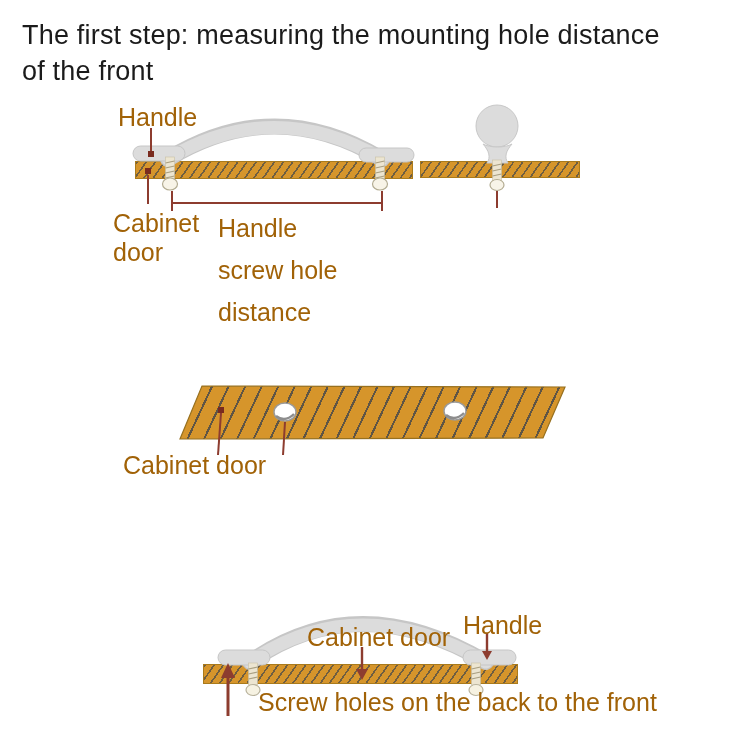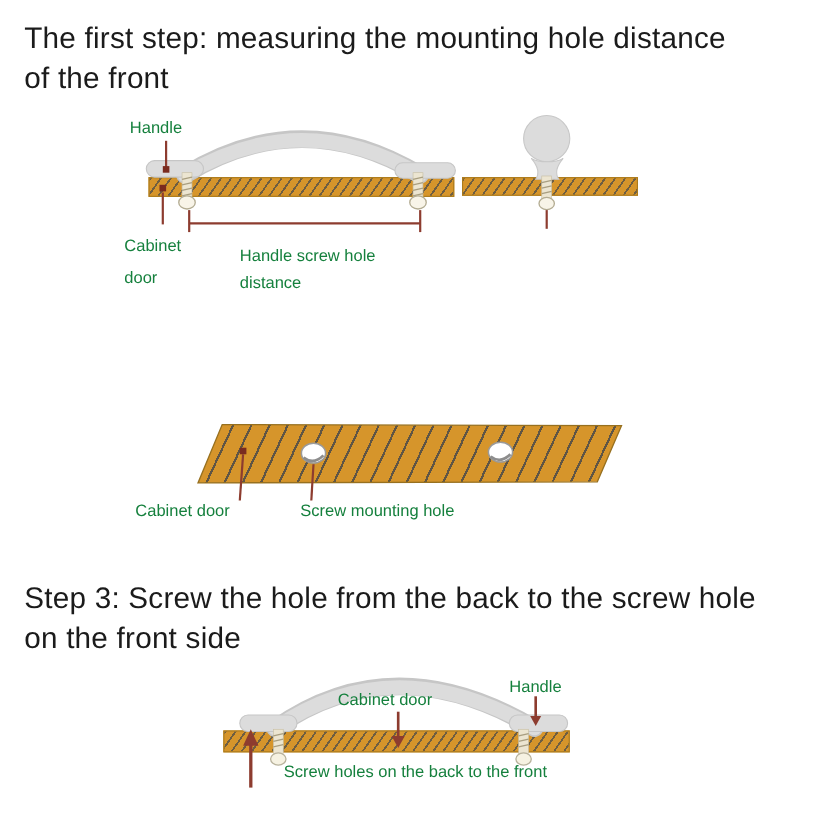--- a/index.html
+++ b/index.html
@@ -13,22 +13,22 @@
   }
   .title{
     position:absolute;left:22px;
     font-size:27px;line-height:36px;
     letter-spacing:0.2px;
     color:#1b1b1b;
   }
   .title span{display:block;white-space:nowrap;}
   .label{
     position:absolute;
-    font-size:15px;line-height:28px;
-    color:#15803d;
+    font-size:25px;line-height:28px;
+    color:#a16207;
   }
   
   .board{
     position:absolute;
     background:
       repeating-linear-gradient(125deg, #6e5e42 0px, #6e5e42 1.6px, rgba(0,0,0,0) 1.6px, rgba(0,0,0,0) 7.5px),
       #d6952b;
     border:1px solid #a97a1c;
     box-sizing:border-box;
   }
@@ -50,24 +50,20 @@
 <body>
 
 <div class="page">
 
   <div class="title" style="top:17px">
     <span>The first step: measuring the mounting hole distance</span>
     <span>of the front</span>
   </div>
 
 
-  <div class="title" style="top:526px">
-    <span>Step 3: Screw the hole from the back to the screw hole</span>
-    <span>on the front side</span>
-  </div>
 
   <div class="board z1" style="left:135px;top:161px;width:278px;height:18px"></div>
   <div class="board z1" style="left:420px;top:161px;width:160px;height:17px"></div>
   <div class="plank z1"></div>
   <div class="board z1" style="left:203px;top:664px;width:315px;height:20px"></div>
 
   <svg class="overlay z2" width="750" height="750" viewBox="0 0 750 750">
 
     <g>
       <path d="M168,159 Q274,94 382,159" fill="none" stroke="#c6c6c6" stroke-width="16" stroke-linecap="round"></path>
@@ -171,22 +167,21 @@
       <polygon points="482,651 492,651 487,660" fill="#8d3c2f"></polygon>
     </g>
     <g>
       <polygon points="228,663 221,678 235,678" fill="#8d3c2f"></polygon>
       <line x1="228" y1="676" x2="228" y2="716" stroke="#8d3c2f" stroke-width="3"></line>
     </g>
   </svg>
 
   <div class="label z3" style="left:118px;top:103px">Handle</div>
   <div class="label z3" style="left:113px;top:209px;width:82px;line-height:29px">Cabinet door</div>
-  <div class="label z3" style="left:218px;top:220px;width:142px;line-height:25px">Handle screw hole distance</div>
+  <div class="label z3" style="left:218px;top:207px;width:142px;line-height:42px">Handle screw hole distance</div>
 
   <div class="label z3" style="left:123px;top:451px">Cabinet door</div>
-  <div class="label z3" style="left:273px;top:451px">Screw mounting hole</div>
 
   <div class="label z3" style="left:307px;top:623px">Cabinet door</div>
   <div class="label z3" style="left:463px;top:611px">Handle</div>
   <div class="label z3" style="left:258px;top:688px">Screw holes on the back to the front</div>
 
 </div>
 
 </body></html>

